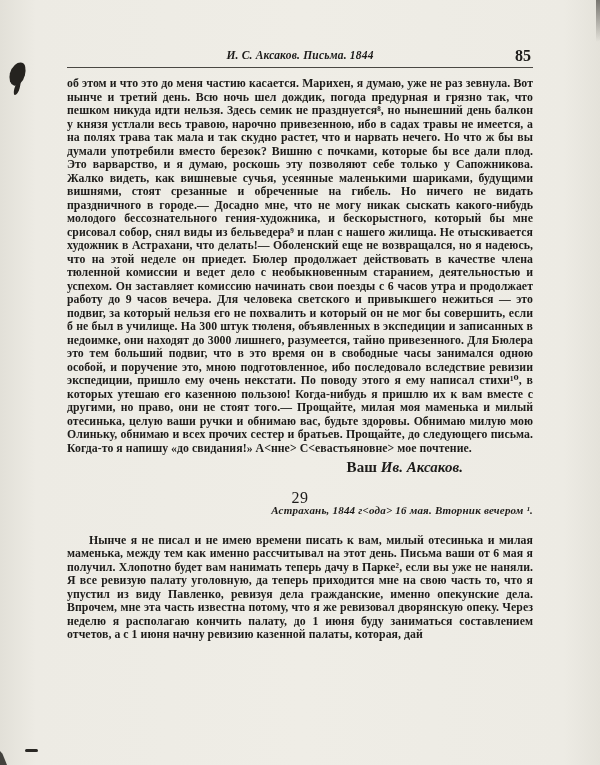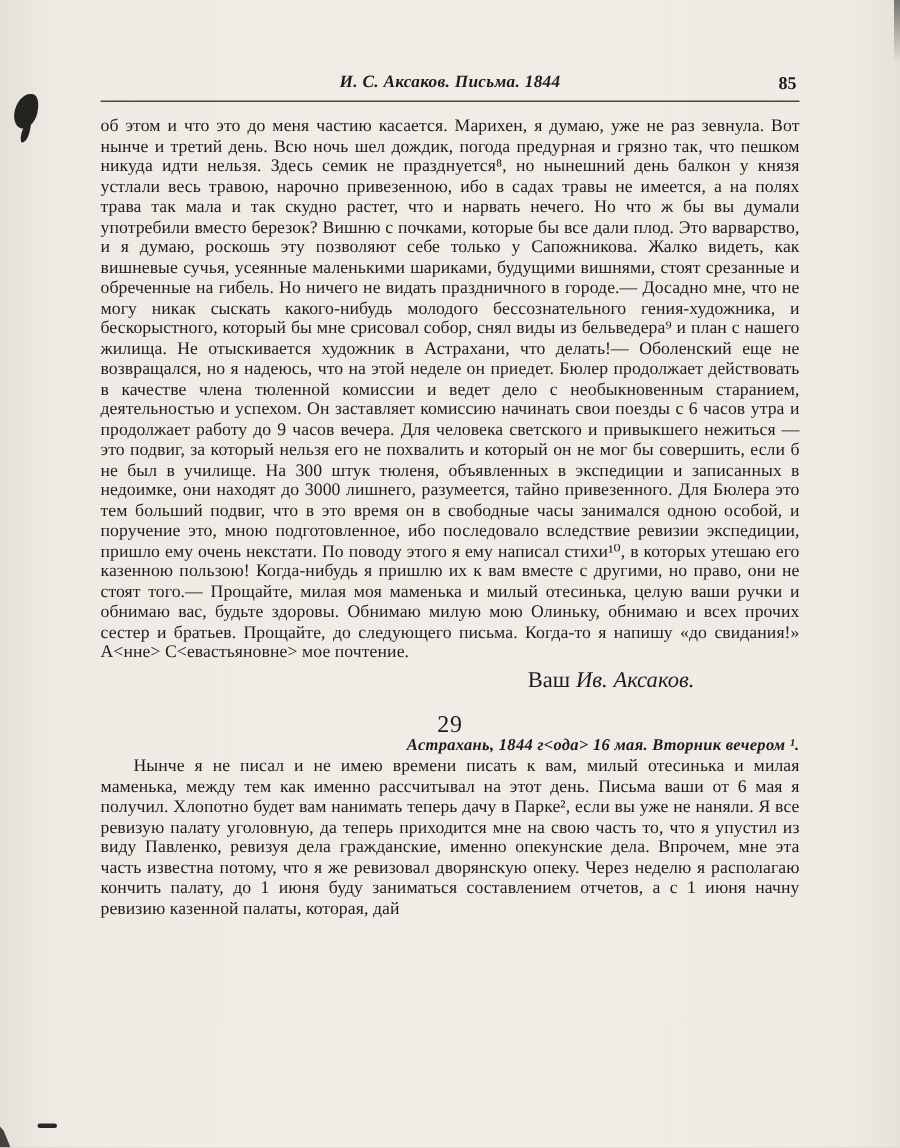--- a/index.html
+++ b/index.html
@@ -28,36 +28,36 @@
   .header-title {
     display: block;
     text-align: center;
     font-style: italic;
     letter-spacing: 0.2px;
   }
   .page-number {
     position: absolute;
     right: 2px; top: 0;
     font-style: normal;
-    font-size: 12px;
+    font-size: 16px;
   }
   .header-rule {
     border: none;
     border-top: 1px solid #4a4843;
     margin: 4px 0 9px 0;
     height: 0;
   }
   .body-text {
     font-size: 11.8px;
     line-height: 13.5px;
     text-align: justify;
     letter-spacing: 0.05px;
     hyphens: auto;
   }
-  p { margin: 0; }
+  p { margin: 0; font-weight: bold; }
   .signature {
     text-align: right;
     padding-right: 70px;
     margin-top: 6px;
     font-size: 15px;
   }
   .signature .name { font-style: italic; }
   .letter-number {
     text-align: center;
     margin-top: 16px;
@@ -66,21 +66,21 @@
   }
   .dateline {
     text-align: right;
     font-style: italic;
     font-weight: 600;
     font-size: 11px;
     letter-spacing: 0.2px;
   }
   .para-indent {
     text-indent: 22px;
-    margin-top: 0;
+    margin-top: 16px;
   }
   
   .ink-blot-top-left {
     position: absolute;
     left: 10px; top: 62px;
     width: 15px; height: 24px;
     background: #15130f;
     border-radius: 62% 38% 55% 45% / 55% 48% 52% 45%;
     transform: rotate(14deg);
     box-shadow: 3px 14px 0 -5px #15130f;

